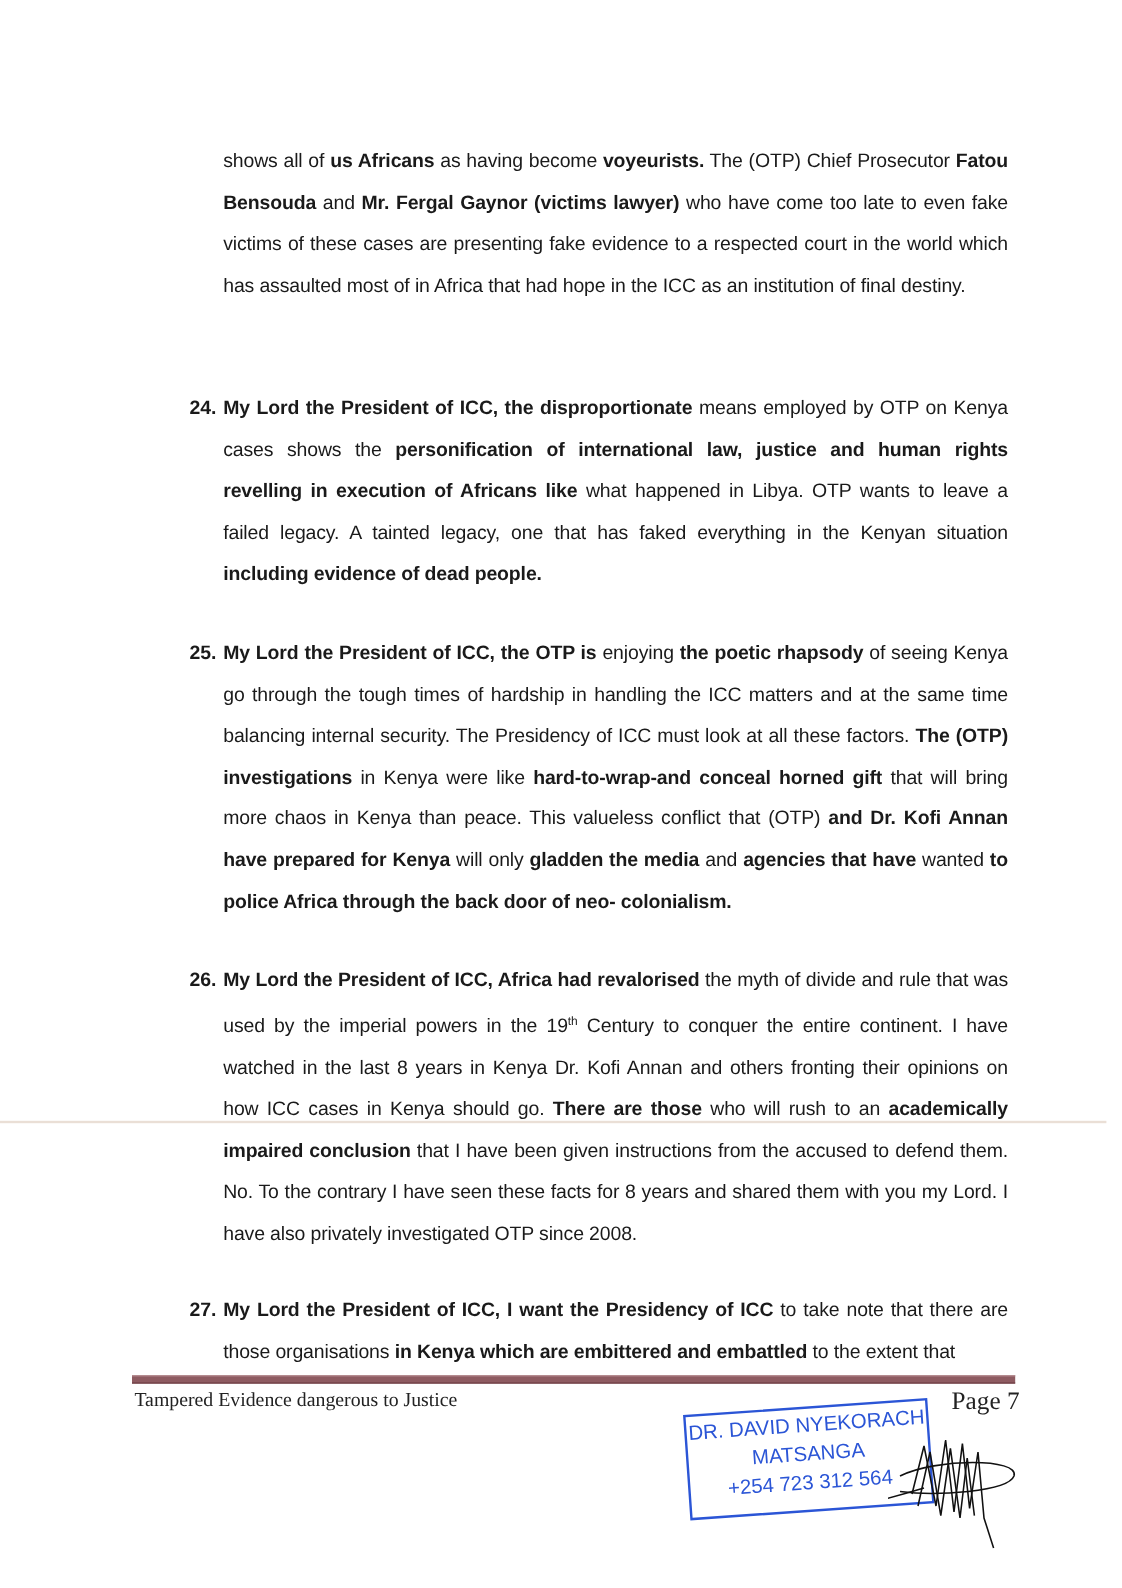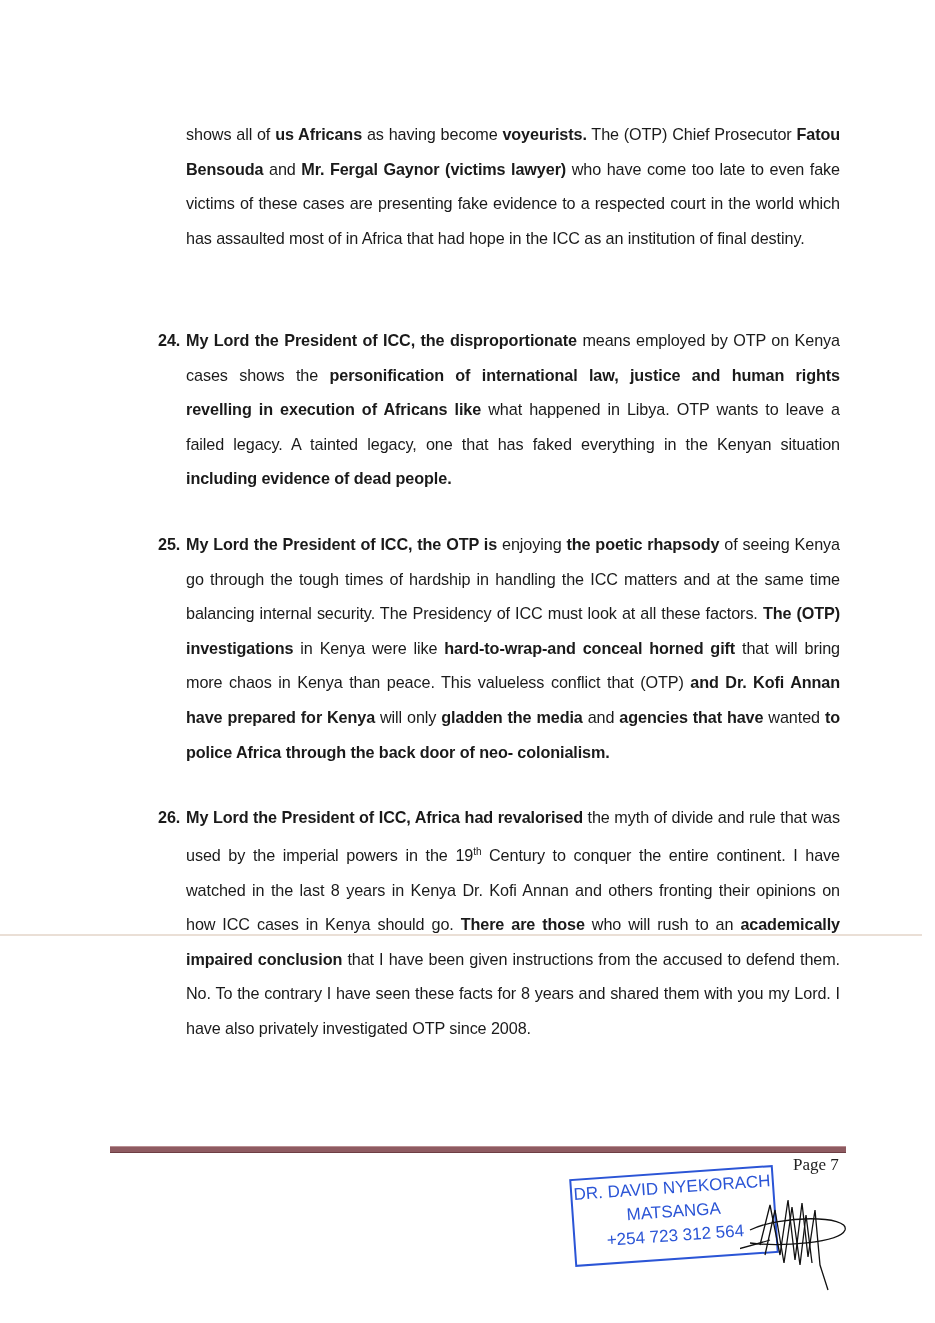--- a/index.html
+++ b/index.html
@@ -10,41 +10,43 @@
           line-height: 34.6px; text-align: justify; letter-spacing: -0.1px; }
   .para .num { position: absolute; left: -28px; top: 0; font-weight: bold; }
   .para b { font-weight: bold; }
   .crease { position: absolute; left: 0; top: 934px; width: 922px; height: 2px;
             background: #eadfd6; }
   .footer-rule { position: absolute; left: 110px; top: 1146px; width: 736px; height: 5px;
                  background: #8e5b61; border-top: 1px solid #b98f93; border-bottom: 1px solid #6e3e44; }
   .footer-title { position: absolute; left: 112px; top: 1157px; font-family: "Liberation Serif", serif;
                   font-size: 16.5px; color: #222; }
   .footer-page { position: absolute; left: 793px; top: 1155px; font-family: "Liberation Serif", serif;
-                 font-size: 17px; color: #222; }
+                 font-size: 21px; color: #222; }
   .stamp { position: absolute; left: 572px; top: 1172px; width: 200px; height: 82px;
            border: 2px solid #2b55d6; transform: rotate(-4deg); color: #2b55d6;
            font-family: "Liberation Sans", sans-serif; text-align: center; font-size: 17px;
            line-height: 24px; padding-top: 2px; }
   .stamp div { white-space: nowrap; }
   .signature { position: absolute; left: 740px; top: 1185px; width: 120px; height: 110px; }
 </style>
 </head>
 <body>
 
 <div class="page">
 
   <div class="para" style="top:117px;"><span>shows all of </span><b>us Africans</b><span> as having become </span><b>voyeurists.</b><span> The  (OTP) Chief Prosecutor </span><b>Fatou Bensouda</b><span> and </span><b>Mr. Fergal Gaynor (victims lawyer)</b><span> who have come too late to even fake victims of these cases  are  presenting fake evidence to a respected court in the world which has assaulted most of  in Africa that had hope in the ICC as an institution of final destiny.</span></div>
   <div class="para" style="top:323px;"><span class="num">24.</span><b>My Lord the President of ICC, the disproportionate</b><span> means employed by OTP on Kenya cases shows the </span><b>personification of international law, justice and human rights revelling in execution of Africans like</b><span> what happened in Libya. OTP wants to leave a failed legacy. A tainted legacy, one that has faked everything in the Kenyan situation </span><b>including evidence of dead people.</b></div>
   <div class="para" style="top:527px;"><span class="num">25.</span><b>My Lord the President of ICC, the OTP is</b><span> enjoying </span><b>the poetic rhapsody</b><span> of seeing Kenya go through the tough times of hardship in handling the ICC matters and at the same time balancing internal security. The Presidency of ICC must look at all these factors. </span><b>The (OTP) investigations</b><span> in Kenya were like </span><b>hard-to-wrap-and conceal horned gift</b><span> that will bring more chaos in Kenya than peace. This valueless conflict that (OTP) </span><b>and Dr. Kofi Annan have prepared for Kenya</b><span> will only </span><b>gladden the media</b><span> and </span><b>agencies that have</b><span> wanted </span><b>to police Africa through the back door of neo- colonialism.</b></div>
   <div class="para" style="top:800px;"><span class="num">26.</span><b>My Lord the President of ICC, Africa had revalorised</b><span> the myth of divide and rule that was used by the imperial powers in the 19</span><sup style="font-size: 10px;">th</sup><span> Century to conquer the entire continent. I have watched in the last 8 years in Kenya Dr. Kofi Annan and others fronting their opinions on how ICC cases in Kenya should go. </span><b>There are those</b><span> who will rush to an </span><b>academically impaired conclusion</b><span> that I have been given instructions from the accused to defend them. No. To the contrary I have seen these facts for 8 years and shared them with you my Lord. I have also privately investigated OTP since 2008.</span></div>
+  <div class="para" style="top:1075px;"><span class="num">27.</span><b>My Lord the President of ICC, I want the Presidency of ICC</b><span> to take note that there are those organisations </span><b>in Kenya which are embittered and embattled</b><span> to the extent that</span></div>
 
   <div class="crease"></div>
 
   <div class="footer-rule"></div>
+  <div class="footer-title">Tampered Evidence dangerous to Justice</div>
   <div class="footer-page">Page 7</div>
 
   <div class="stamp">
     <div>DR. DAVID NYEKORACH</div>
     <div>MATSANGA</div>
     <div>+254 723 312 564</div>
   </div>
 
   <svg class="signature" viewBox="0 0 120 110">
     <g fill="none" stroke="#111" stroke-width="1.3">

